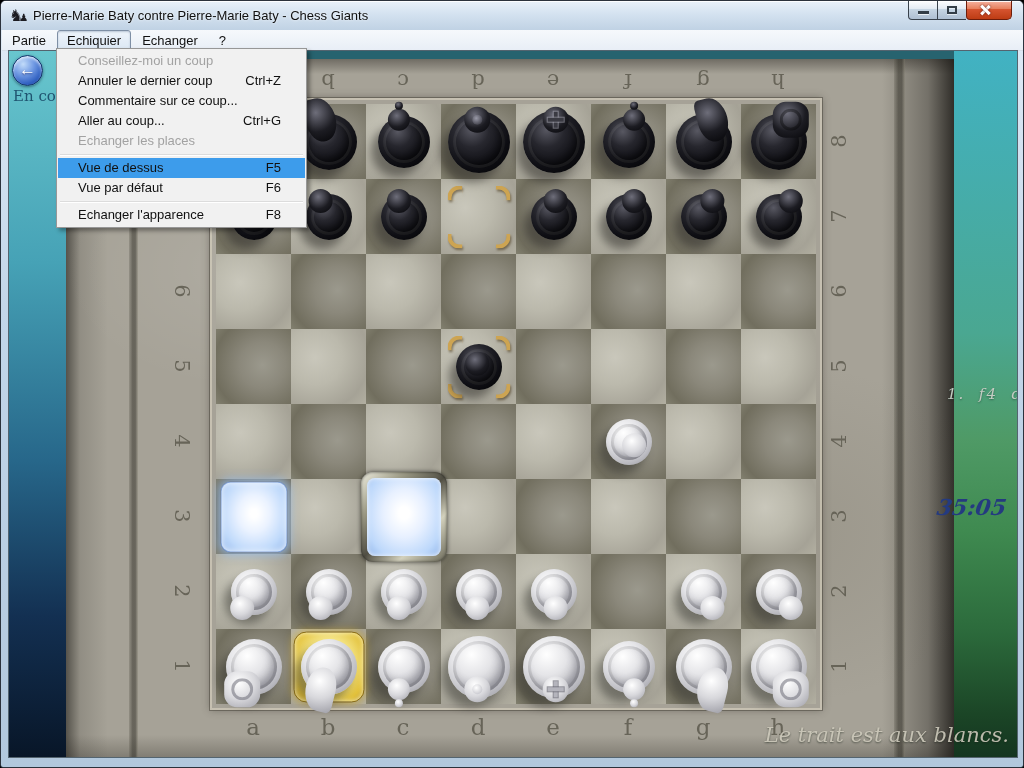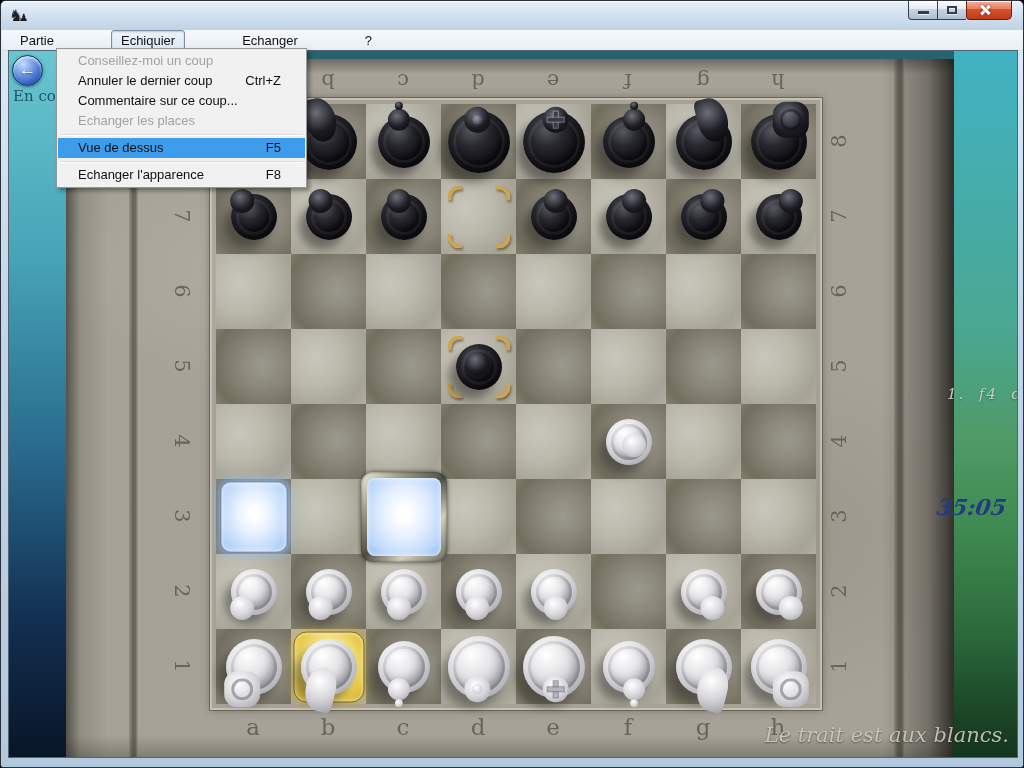--- a/index.html
+++ b/index.html
@@ -22,22 +22,22 @@
   .capbtn.min{width:30px;border-radius:0 0 0 4px;}
   .capbtn.max{width:28px;border-left:none;border-right:none;}
   .capbtn.close{width:46px;border-radius:0 0 5px 4px;border-color:#6e1d0a;
     background:linear-gradient(#f5b3a1,#e67d5a 45%,#d65430 46%,#bd3c14);}
   .ic-min{position:absolute;left:9px;bottom:5px;width:11px;height:3px;background:#333d46;box-shadow:0 1px 0 rgba(255,255,255,.7);}
   .ic-max{position:absolute;left:9px;top:5px;width:10px;height:8px;border:2px solid #333d46;box-shadow:0 1px 0 rgba(255,255,255,.6);}
   .ic-x1,.ic-x2{position:absolute;left:17px;top:3px;width:2.5px;height:12px;background:#fff;box-shadow:0 0 2px rgba(60,0,0,.8);}
   .ic-x1{transform:rotate(45deg);} .ic-x2{transform:rotate(-45deg);}
   
   .menubar{position:absolute;left:1px;top:29px;width:1022px;height:21px;
-    background:linear-gradient(#f6f9fc,#e8eef6);display:flex;align-items:center;padding-left:8px;
-    border-bottom:1px solid #d6dfe9;gap:46px;}
+    background:linear-gradient(#f6f9fc,#e8eef6);display:flex;align-items:center;
+    border-bottom:1px solid #d6dfe9;}
   .mb-item{font-size:13px;color:#111;padding:2px 9px;margin-right:1px;border:1px solid transparent;border-radius:3px;}
   .mb-item.active{border-color:#7e8fa5;background:linear-gradient(#eef4fb,#dbe7f4);
     box-shadow:inset 0 1px 2px rgba(90,110,140,.35);}
   
   .content{position:absolute;left:8px;top:50px;width:1008px;height:706px;background:#27636f;overflow:hidden;
     outline:1px solid #54646f;}
   .bg-left{position:absolute;left:0;top:0;width:57px;height:100%;
     background:linear-gradient(#68c6ce 0%,#46a2b6 30%,#27678a 58%,#133052 80%,#081628 100%);}
   .bg-right{position:absolute;left:945px;top:0;width:63px;height:100%;
     background:linear-gradient(#41b2c3 0%,#4aa791 40%,#4f9a66 55%,#3f8a50 68%,#2c6b3c 82%,#1b4526 94%,#143520 100%);}
@@ -142,20 +142,21 @@
   .mi.selected{background:#3d9ceb;}
   .msep{height:1px;background:#dcdcdc;margin:3px 2px;box-shadow:0 1px 0 #fff;}
 </style>
 </head>
 <body>
 
 <div class="window">
 
   <div class="titlebar">
     <div class="app-icon"><span>♞</span><span class="mini">♟</span></div>
+    <div class="title-text">Pierre-Marie Baty contre Pierre-Marie Baty - Chess Giants</div>
     <div class="cap-group">
       <div class="capbtn min">
           <span class="ic-min"></span>
         </div>
       <div class="capbtn max">
           <span class="ic-max"></span>
         </div>
       <div class="capbtn close">
           <span class="ic-x1"></span>
           <span class="ic-x2"></span>
@@ -437,29 +438,37 @@
         <span class="sc"></span>
       </div>
       <div class="mi">
         <span>Annuler le dernier coup</span>
         <span class="sc">Ctrl+Z</span>
       </div>
       <div class="mi">
         <span>Commentaire sur ce coup...</span>
         <span class="sc"></span>
       </div>
+      <div class="mi">
+        <span>Aller au coup...</span>
+        <span class="sc">Ctrl+G</span>
+      </div>
       <div class="mi disabled">
         <span>Echanger les places</span>
         <span class="sc"></span>
       </div>
       <div class="msep"></div>
       <div class="mi selected">
         <span>Vue de dessus</span>
         <span class="sc">F5</span>
       </div>
+      <div class="mi">
+        <span>Vue par défaut</span>
+        <span class="sc">F6</span>
+      </div>
       <div class="msep"></div>
       <div class="mi">
         <span>Echanger l'apparence</span>
         <span class="sc">F8</span>
       </div>
     </div>
 
 </div>
 
 </body></html>

